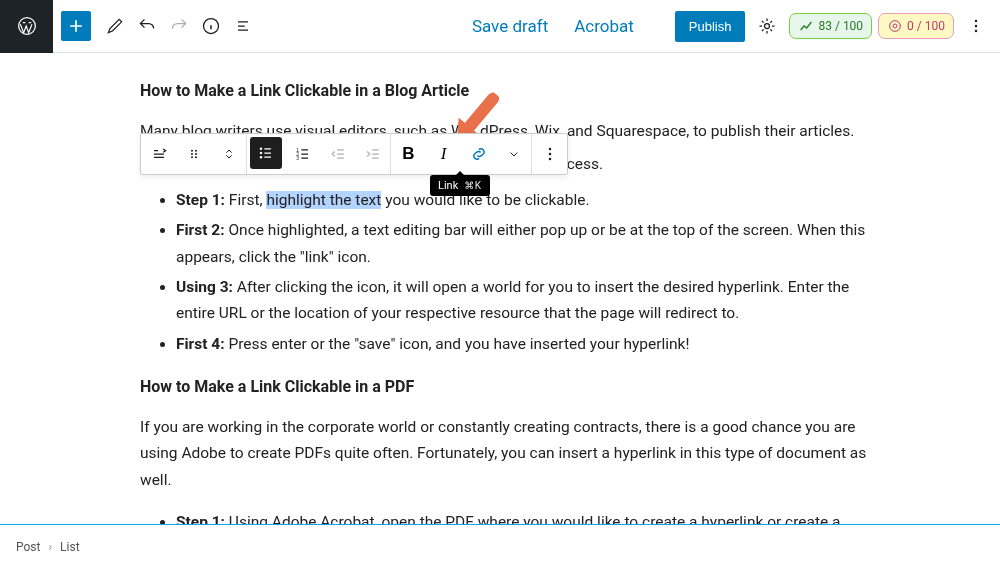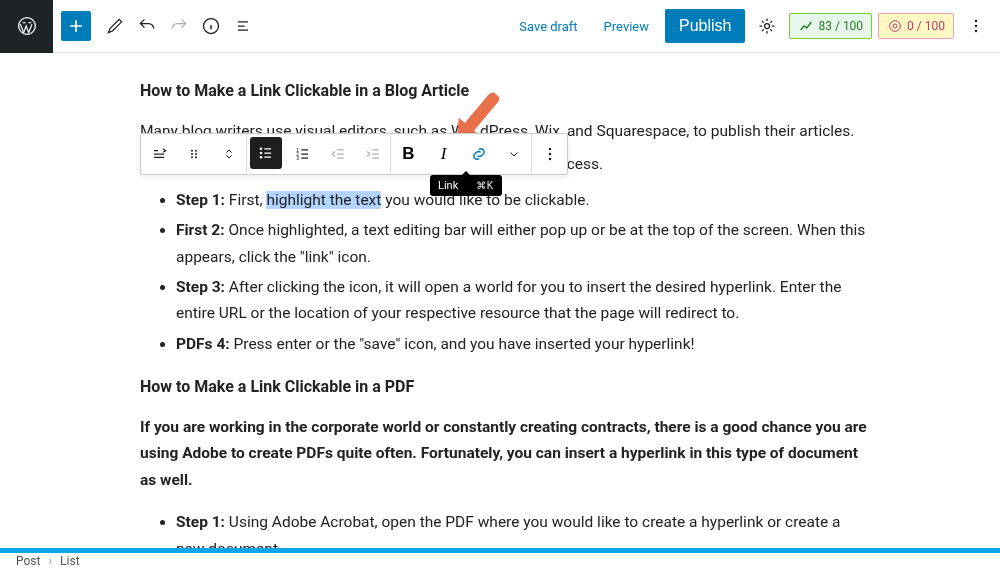--- a/index.html
+++ b/index.html
@@ -7,23 +7,23 @@
 
 
 .topbar { height: 53px; display: flex; align-items: center; border-bottom: 1px solid #e0e0e0; padding-right: 8px; }
 .wp-logo { width: 53px; height: 53px; background: #1d2327; display: flex; align-items: center; justify-content: center; }
 .wp-logo svg { fill: #fff; }
 .topbar-left { display: flex; align-items: center; gap: 0; padding-left: 8px; }
 .add-btn { width: 30px; height: 30px; background: #007cba; border-radius: 2px; display: flex; align-items: center; justify-content: center; margin-right: 8px; cursor: pointer; }
 .icon-btn { width: 32px; height: 40px; display: flex; align-items: center; justify-content: center; cursor: pointer; color: #1e1e1e; }
 .icon-btn.dim { opacity: 0.35; }
 .topbar-right { margin-left: auto; display: flex; align-items: center; gap: 6px; }
-.link-action { color: #007cba; font-size: 13px; padding: 6px 10px; cursor: pointer; }
-.publish-btn { background: #007cba; color: #fff; border: none; padding: 8px 14px; font-size: 16px; border-radius: 2px; cursor: pointer; }
-.badge { border: 1px solid; border-radius: 2px; padding: 4px 8px; font-size: 12px; display: flex; align-items: center; gap: 4px; cursor: pointer; }
+.link-action { color: #007cba; font-size: 17px; padding: 6px 10px; cursor: pointer; }
+.publish-btn { background: #007cba; color: #fff; border: none; padding: 8px 14px; font-size: 13px; border-radius: 2px; cursor: pointer; margin-left: 25px; }
+.badge { border: 1px solid; border-radius: 7px; padding: 4px 8px; font-size: 12px; display: flex; align-items: center; gap: 4px; cursor: pointer; }
 .badge.green { background: #e6f6eb; border-color: #7ad03a; color: #2a7a2a; }
 .badge.pink { background: #fef9c3; border-color: #e9a1b9; color: #c13a6c; }
 
 
 .content { padding: 24px 0 0 140px; width: 870px; position: relative; font-size: 15.5px; line-height: 1.7; color: #222; }
 h2 { font-size: 16px; font-weight: 700; margin-bottom: 14px; }
 .content p { margin-bottom: 10px; }
 ul { list-style: disc; padding-left: 36px; margin-bottom: 16px; }
 ul li { margin-bottom: 4px; }
 .hl { background: #b3d4ff; }
@@ -31,29 +31,29 @@
 
 .float-toolbar { position: absolute; top: 133px; left: 140px; display: flex; background: #fff; border: 1px solid #ccc; border-radius: 2px; box-shadow: 0 2px 6px rgba(0,0,0,0.08); z-index: 5; }
 .tb-group { display: flex; border-right: 1px solid #ddd; }
 .tb-group:last-child { border-right: none; }
 .tb-btn { width: 35px; height: 40px; display: flex; align-items: center; justify-content: center; cursor: pointer; background: transparent; border: none; }
 .tb-btn.dark { background: #1e1e1e; color: #fff; border-radius: 3px; margin: 3px; width: 32px; height: 32px; }
 .tb-btn.dim { opacity: 0.35; }
 .tb-btn svg { pointer-events: none; }
 
 
-.tooltip { position: absolute; top: 175px; left: 430px; background: #000; color: #fff; font-size: 11px; padding: 4px 8px; border-radius: 3px; z-index: 6; display: flex; align-items: center; gap: 18px; }
+.tooltip { position: absolute; top: 175px; left: 430px; background: #000; color: #fff; font-size: 11px; padding: 4px 8px; border-radius: 3px; z-index: 6; display: flex; align-items: center; gap: 6px; }
 .tooltip::before { content: ''; position: absolute; top: -4px; left: 50%; margin-left: -4px; border-left: 4px solid transparent; border-right: 4px solid transparent; border-bottom: 4px solid #000; }
 .tooltip .sc { font-size: 10px; opacity: 0.9; letter-spacing: 0.5px; }
 
 
 .arrow { position: absolute; top: 86px; left: 453px; z-index: 4; transform: rotate(40deg); }
 
 
-.footer { position: absolute; bottom: 0; left: 0; right: 0; height: 20px; border-top: 5px solid #0ea5e9; display: flex; align-items: center; padding: 0 16px; font-size: 12px; color: #555; gap: 8px; background: #fff; }
+.footer { position: absolute; bottom: 0; left: 0; right: 0; height: 44px; border-top: 1px solid #0ea5e9; display: flex; align-items: center; padding: 0 16px; font-size: 12px; color: #555; gap: 8px; background: #fff; }
 .footer .sep { color: #999; }
 
 
 .sv { width: 20px; height: 20px; }
 .sv16 { width: 16px; height: 16px; }
 </style>
 </head>
 <body>
 
 <div class="topbar">
@@ -91,21 +91,21 @@
         </svg>
     </div>
     <div class="icon-btn">
       <svg class="sv" viewBox="0 0 24 24">
           <path d="M6 7h12M6 12h8M6 17h12" stroke="#1e1e1e" stroke-width="1.5"></path>
         </svg>
     </div>
   </div>
   <div class="topbar-right">
     <span class="link-action">Save draft</span>
-    <span class="link-action">Preview</span>
+    <span class="link-action">Acrobat</span>
     <button class="publish-btn">Publish</button>
     <div class="icon-btn">
       <svg class="sv" viewBox="0 0 24 24">
           <circle cx="12" cy="12" r="3" stroke="#1e1e1e" stroke-width="1.5" fill="none"></circle>
           <path d="M12 3v3M12 18v3M3 12h3M18 12h3M6 6l2 2M16 16l2 2M6 18l2-2M16 8l2-2" stroke="#1e1e1e" stroke-width="1.5"></path>
         </svg>
     </div>
     <div class="badge green">
       <svg class="sv16" viewBox="0 0 24 24">
           <path d="M4 18l5-6 4 3 7-9" stroke="#2a7a2a" stroke-width="2" fill="none"></path>
@@ -224,25 +224,25 @@
 
 <div class="content">
   <h2>How to Make a Link Clickable in a Blog Article</h2>
   <p>
     <span>Many blog writers use visual editors, such as W</span><span style="visibility:hidden">xx</span><span>dPress, Wix, and Squarespace, to publish their articles.</span>
   </p>
   <p style="padding-left:404px;margin-top:-4px;"><span>process.</span></p>
   <ul style="margin-top:0">
     <li><strong>Step 1:</strong><span> First, </span><span class="hl">highlight the text</span><span> you would like to be clickable.</span></li>
     <li><strong>First 2:</strong><span> Once highlighted, a text editing bar will either pop up or be at the top of the screen. When this appears, click the "link" icon.</span></li>
-    <li><strong>Step 3:</strong><span> After clicking the icon, it will open a world for you to insert the desired hyperlink. Enter the entire URL or the location of your respective resource that the page will redirect to.</span></li>
-    <li><strong>PDFs 4:</strong><span> Press enter or the "save" icon, and you have inserted your hyperlink!</span></li>
+    <li><strong>Using 3:</strong><span> After clicking the icon, it will open a world for you to insert the desired hyperlink. Enter the entire URL or the location of your respective resource that the page will redirect to.</span></li>
+    <li><strong>First 4:</strong><span> Press enter or the "save" icon, and you have inserted your hyperlink!</span></li>
   </ul>
   <h2>How to Make a Link Clickable in a PDF</h2>
-  <p style="margin-bottom:16px;margin-top:12px;font-weight:bold;">If you are working in the corporate world or constantly creating contracts, there is a good chance you are using Adobe to create PDFs quite often. Fortunately, you can insert a hyperlink in this type of document as well.</p>
+  <p style="margin-bottom:16px;margin-top:12px;">If you are working in the corporate world or constantly creating contracts, there is a good chance you are using Adobe to create PDFs quite often. Fortunately, you can insert a hyperlink in this type of document as well.</p>
   <ul>
     <li><strong>Step 1:</strong><span> Using Adobe Acrobat, open the PDF where you would like to create a hyperlink or create a new document.</span></li>
 
   </ul>
 </div>
 
 <div class="footer">
   <span>Post</span>
   <span class="sep">›</span>
   <span>List</span>

